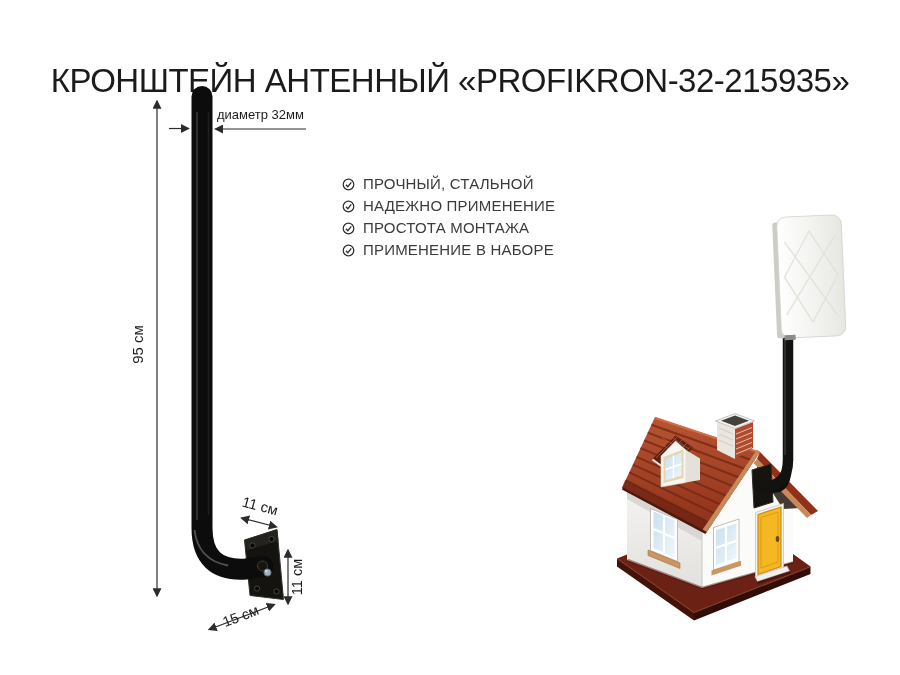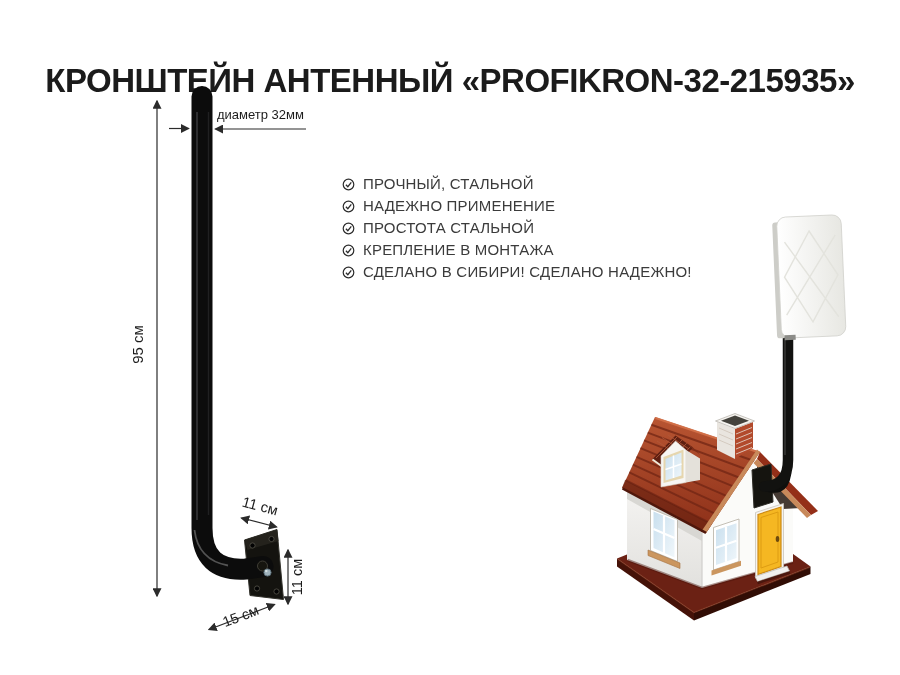--- a/index.html
+++ b/index.html
@@ -1,19 +1,19 @@
 <!DOCTYPE html>
 <html><head>
 <meta charset="utf-8">
 <style>
   html,body{margin:0;padding:0;background:#fff;}
   .page{position:relative;width:900px;height:675px;background:#ffffff;overflow:hidden;
         font-family:"Liberation Sans",sans-serif;}
   .title{position:absolute;top:40px;left:0;width:100%;text-align:center;
-         font-weight:bold;font-size:33px;letter-spacing:-0.5px;color:#1b1b1b;white-space:nowrap;}
+         font-weight:normal;font-size:33px;letter-spacing:-0.5px;color:#1b1b1b;white-space:nowrap;}
   .layer{position:absolute;left:0;top:0;width:900px;height:675px;}
   .dimlabel{position:absolute;color:#1c1c1c;font-size:14.5px;white-space:nowrap;}
   .rot{transform-origin:center center;}
   .features{position:absolute;left:342px;top:176px;list-style:none;margin:0;padding:0;}
   .features li{display:flex;align-items:center;gap:8px;margin:0 0 6px 0;
                font-size:15px;line-height:16px;color:#3b3b3b;letter-spacing:0.2px;white-space:nowrap;}
   .features li .bullet{flex:0 0 auto;width:13px;height:13px;display:block;}
   svg{display:block;}
 </style>
 </head>
@@ -182,31 +182,24 @@
           <circle cx="7" cy="7" r="5.7" fill="none" stroke="#2d2d2d" stroke-width="1.3"></circle>
           <path d="M4.2 7.2 L6.3 9.4 L10 4.8" fill="none" stroke="#2d2d2d" stroke-width="1.4"></path>
         </svg>
       <span>НАДЕЖНО ПРИМЕНЕНИЕ</span>
     </li>
     <li>
       <svg class="bullet" viewBox="0 0 14 14">
           <circle cx="7" cy="7" r="5.7" fill="none" stroke="#2d2d2d" stroke-width="1.3"></circle>
           <path d="M4.2 7.2 L6.3 9.4 L10 4.8" fill="none" stroke="#2d2d2d" stroke-width="1.4"></path>
         </svg>
-      <span>ПРОСТОТА СТАЛЬНОЙ</span>
-    </li>
-    <li>
-      <svg class="bullet" viewBox="0 0 14 14">
-          <circle cx="7" cy="7" r="5.7" fill="none" stroke="#2d2d2d" stroke-width="1.3"></circle>
-          <path d="M4.2 7.2 L6.3 9.4 L10 4.8" fill="none" stroke="#2d2d2d" stroke-width="1.4"></path>
-        </svg>
-      <span>КРЕПЛЕНИЕ В МОНТАЖА</span>
-    </li>
-    <li>
-      <svg class="bullet" viewBox="0 0 14 14">
-          <circle cx="7" cy="7" r="5.7" fill="none" stroke="#2d2d2d" stroke-width="1.3"></circle>
-          <path d="M4.2 7.2 L6.3 9.4 L10 4.8" fill="none" stroke="#2d2d2d" stroke-width="1.4"></path>
-        </svg>
-      <span>СДЕЛАНО В СИБИРИ! СДЕЛАНО НАДЕЖНО!</span>
+      <span>ПРОСТОТА МОНТАЖА</span>
+    </li>
+    <li>
+      <svg class="bullet" viewBox="0 0 14 14">
+          <circle cx="7" cy="7" r="5.7" fill="none" stroke="#2d2d2d" stroke-width="1.3"></circle>
+          <path d="M4.2 7.2 L6.3 9.4 L10 4.8" fill="none" stroke="#2d2d2d" stroke-width="1.4"></path>
+        </svg>
+      <span>ПРИМЕНЕНИЕ В НАБОРЕ</span>
     </li>
   </ul>
 
 </div>
 
 </body></html>

